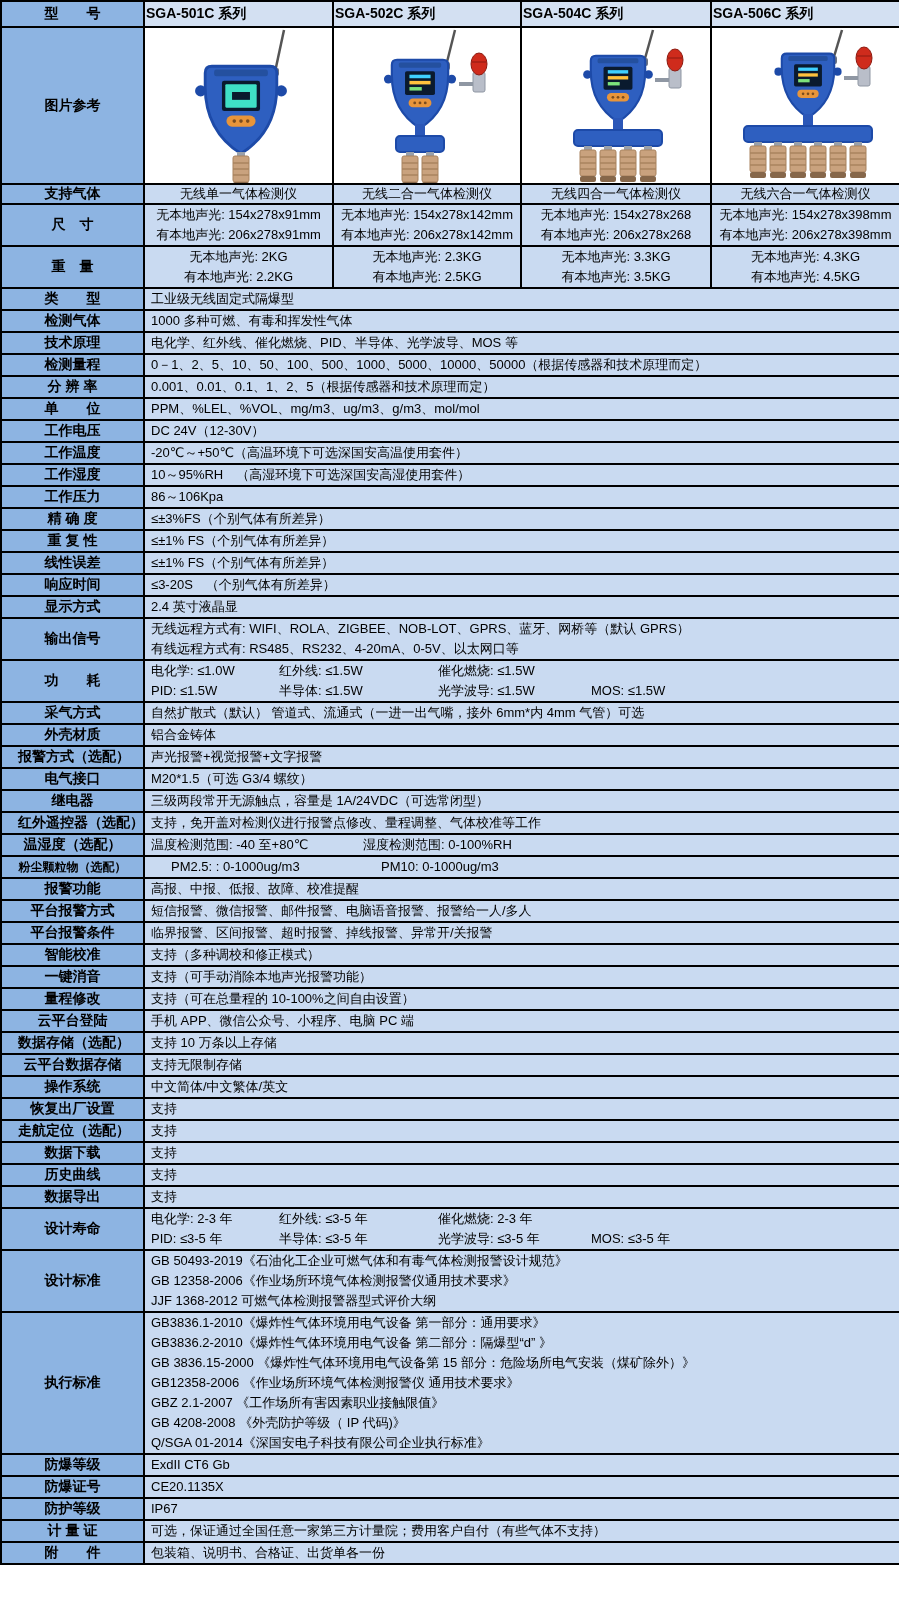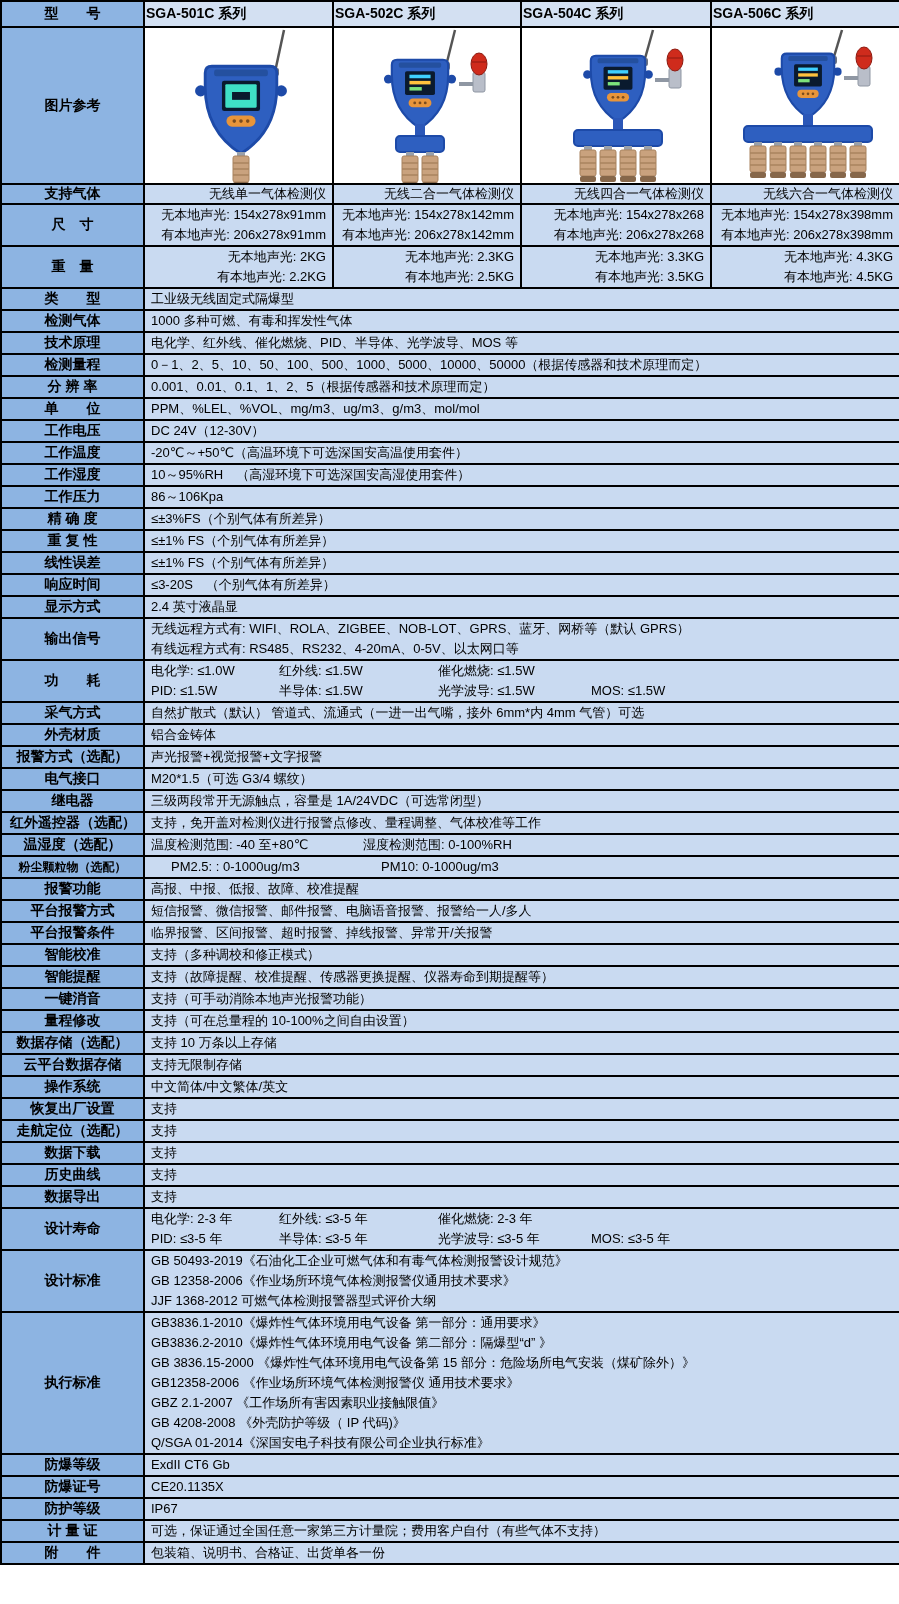--- a/index.html
+++ b/index.html
@@ -1,26 +1,26 @@
 <!DOCTYPE html>
 <html><head>
 <meta charset="utf-8">
 <style>
   html,body{margin:0;padding:0;background:#ffffff;}
   body{font-family:"Liberation Sans","DejaVu Sans",sans-serif;color:#000;}
   table{border-collapse:collapse;table-layout:fixed;width:899px;}
   td{border:2px solid #000;overflow:hidden;vertical-align:middle;}
   col.c0{width:143px;}col.c1{width:189px;}col.c2{width:188px;}col.c3{width:190px;}col.c4{width:189px;}
-  .lbl{background:#8DB4E2;font-weight:bold;text-align:center;font-size:14px;padding:0 8px;white-space:nowrap;}
+  .lbl{background:#8DB4E2;font-weight:bold;text-align:center;font-size:14px;padding:0 16px;white-space:nowrap;}
   .model{background:#D3E0F2;font-weight:bold;text-align:left;font-size:14px;}
   .hdr-row{height:26px;}
   .img-row{height:157px;}
   .img-cell{background:#ffffff;text-align:center;vertical-align:middle;padding:0;}
   .val{background:#C9DAF1;font-size:13px;padding:0 6px;text-align:left;}
-  .val.center{text-align:right;margin-left:23px;}
+  .val.center{text-align:center;margin-left:23px;}
   .support-row{height:20px;}
   .twoline-row{height:41px;}
   .twoline-row .val div{line-height:20px;}
   #spec-body tr{height:19px;}
   .line{line-height:20px;white-space:nowrap;}
   .seg{display:inline-block;vertical-align:top;}
   .row-gonghao .seg:nth-child(1),.row-sheji-shouming .seg:nth-child(1){width:128px;}
   .row-gonghao .seg:nth-child(2),.row-sheji-shouming .seg:nth-child(2){width:159px;}
   .row-gonghao .seg:nth-child(3),.row-sheji-shouming .seg:nth-child(3){width:153px;}
   .row-wenshidu .seg:nth-child(1){width:212px;}
@@ -441,36 +441,36 @@
         <td class="val" colspan="4">
           <div class="line"><span class="seg">临界报警、区间报警、超时报警、掉线报警、异常开/关报警</span></div>
         </td>
       </tr>
       <tr class="row-zhineng-jiaozhun">
         <td class="lbl">智能校准</td>
         <td class="val" colspan="4">
           <div class="line"><span class="seg">支持（多种调校和修正模式）</span></div>
         </td>
       </tr>
-      <tr class="row-zhineng-tixing">
-        <td class="lbl">智能提醒</td>
-        <td class="val" colspan="4">
-          <div class="line"><span class="seg">支持（故障提醒、校准提醒、传感器更换提醒、仪器寿命到期提醒等）</span></div>
-        </td>
-      </tr>
       <tr class="row-yijian-xiaoyin">
         <td class="lbl">一键消音</td>
         <td class="val" colspan="4">
           <div class="line"><span class="seg">支持（可手动消除本地声光报警功能）</span></div>
         </td>
       </tr>
       <tr class="row-liangcheng-xiugai">
         <td class="lbl">量程修改</td>
         <td class="val" colspan="4">
           <div class="line"><span class="seg">支持（可在总量程的 10-100%之间自由设置）</span></div>
+        </td>
+      </tr>
+      <tr class="row-yunpingtai-denglu">
+        <td class="lbl">云平台登陆</td>
+        <td class="val" colspan="4">
+          <div class="line"><span class="seg">手机 APP、微信公众号、小程序、电脑 PC 端</span></div>
         </td>
       </tr>
       <tr class="row-shuju-cunchu">
         <td class="lbl">数据存储（选配）</td>
         <td class="val" colspan="4">
           <div class="line"><span class="seg">支持 10 万条以上存储</span></div>
         </td>
       </tr>
       <tr class="row-yunpingtai-shuju-cunchu">
         <td class="lbl">云平台数据存储</td>

